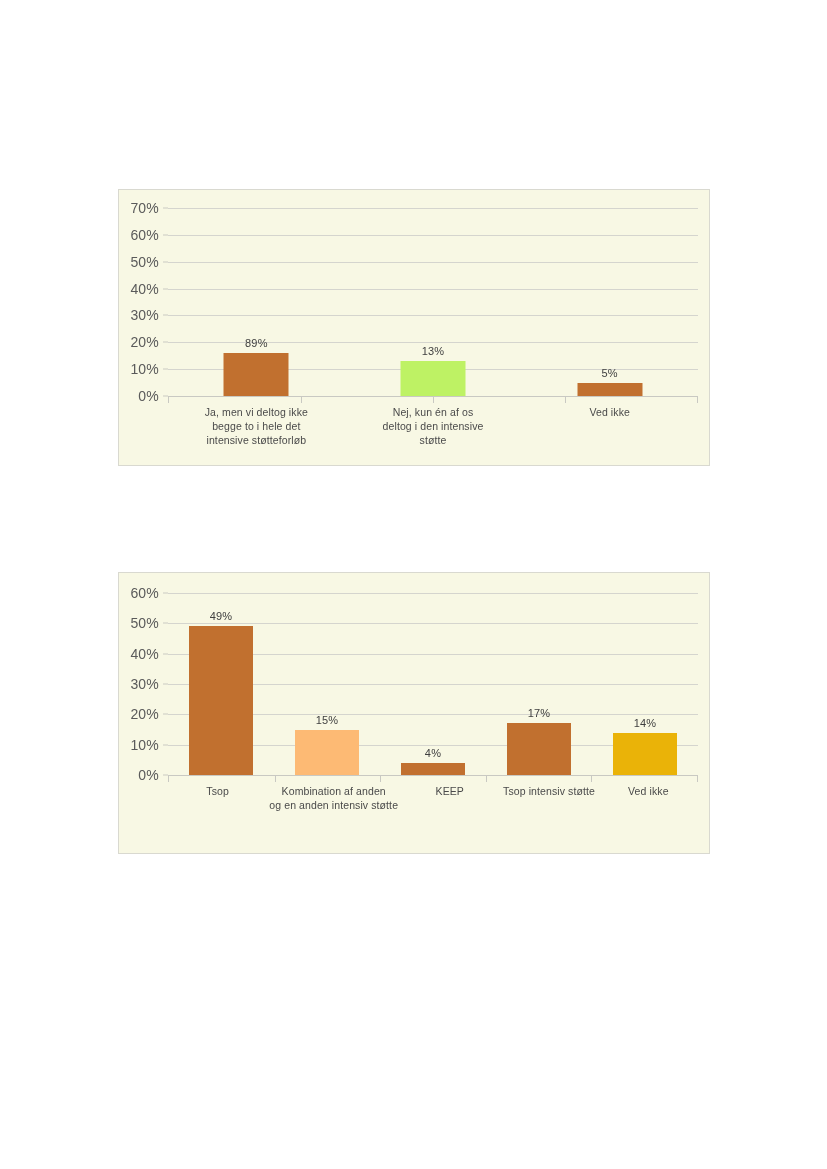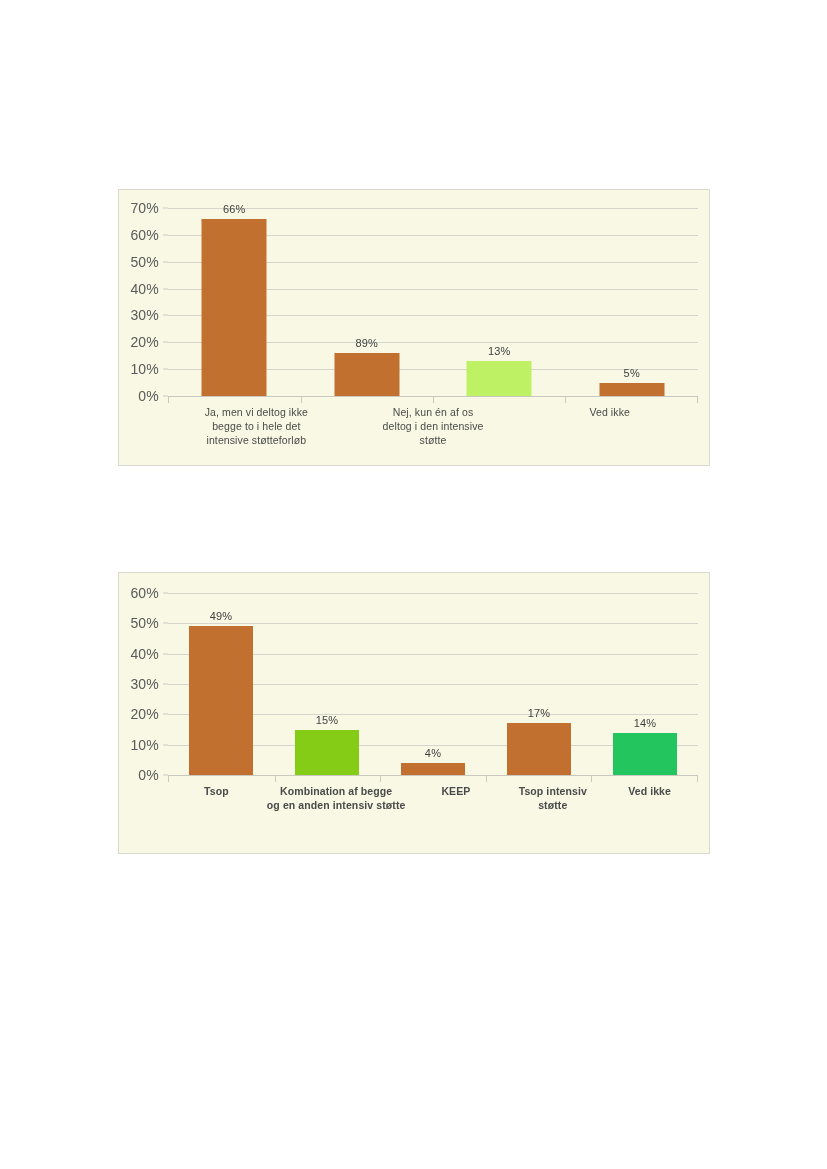--- a/index.html
+++ b/index.html
@@ -130,21 +130,21 @@
     flex: 1 1 0;
     text-align: center;
     font-size: 10.5px;
     line-height: 14px;
     color: #4a4a4a;
     padding: 0 2px;
     box-sizing: border-box;
     letter-spacing: 0.1px;
   }
   
-  #chart-2 .cat-cell { font-size: 10.5px; font-weight: bold; }
+  #chart-2 .cat-cell { font-size: 10.5px; }
   #chart-2 .cat-cell.wide { overflow: visible; white-space: nowrap; }
 </style>
 </head>
 <body>
 
 <div class="chart-box" id="chart-1">
   <div class="plot" id="plot-1">
     <div class="plot-inner">
         <div class="gridline axis-base" style="top: 100%;"></div>
         <div class="ytick-dash" style="top: 100%;"></div>
@@ -166,25 +166,20 @@
         <div class="ytick" style="top: 28.5714%;">50%</div>
         <div class="gridline" style="top: 14.2857%;"></div>
         <div class="ytick-dash" style="top: 14.2857%;"></div>
         <div class="ytick" style="top: 14.2857%;">60%</div>
         <div class="gridline" style="top: 0%;"></div>
         <div class="ytick-dash" style="top: 0%;"></div>
         <div class="ytick" style="top: 0%;">70%</div>
       </div>
     <div class="bars">
         <div class="bar-slot">
-          <div class="bar" style="height: 94.2857%; background: rgb(193, 112, 47);">
-            <div class="bar-label">66%</div>
-          </div>
-        </div>
-        <div class="bar-slot">
           <div class="bar" style="height: 22.8571%; background: rgb(193, 112, 47);">
             <div class="bar-label">89%</div>
           </div>
         </div>
         <div class="bar-slot">
           <div class="bar" style="height: 18.5714%; background: #bef264;">
             <div class="bar-label">13%</div>
           </div>
         </div>
         <div class="bar-slot">
@@ -241,52 +236,52 @@
         <div class="ytick-dash" style="top: 0%;"></div>
         <div class="ytick" style="top: 0%;">60%</div>
       </div>
     <div class="bars">
         <div class="bar-slot">
           <div class="bar" style="height: 81.6667%; background: rgb(193, 112, 47);">
             <div class="bar-label">49%</div>
           </div>
         </div>
         <div class="bar-slot">
-          <div class="bar" style="height: 25%; background: #84cc16; margin-top: 37px;">
+          <div class="bar" style="height: 25%; background: #fdba74; margin-top: 37px;">
             <div class="bar-label">15%</div>
           </div>
         </div>
         <div class="bar-slot">
           <div class="bar" style="height: 6.66667%; background: rgb(193, 112, 47);">
             <div class="bar-label">4%</div>
           </div>
         </div>
         <div class="bar-slot">
           <div class="bar" style="height: 28.3333%; background: rgb(193, 112, 47);">
             <div class="bar-label">17%</div>
           </div>
         </div>
         <div class="bar-slot">
-          <div class="bar" style="height: 23.3333%; background: #22c55e;">
+          <div class="bar" style="height: 23.3333%; background: #eab308;">
             <div class="bar-label">14%</div>
           </div>
         </div>
       </div>
     <div class="cat-axis">
         <div class="cat-tick" style="left: 20%;"></div>
         <div class="cat-tick" style="left: 40%;"></div>
         <div class="cat-tick" style="left: 60%;"></div>
         <div class="cat-tick" style="left: 80%;"></div>
       </div>
     <div class="cat-labels">
         <div class="cat-cell">
           <div>Tsop</div>
         </div>
         <div class="cat-cell wide">
-          <div>Kombination af begge</div>
+          <div>Kombination af anden</div>
           <div>og en anden intensiv støtte</div>
         </div>
         <div class="cat-cell">
           <div>KEEP</div>
         </div>
         <div class="cat-cell">
           <div>Tsop intensiv støtte</div>
         </div>
         <div class="cat-cell">
           <div>Ved ikke</div>

